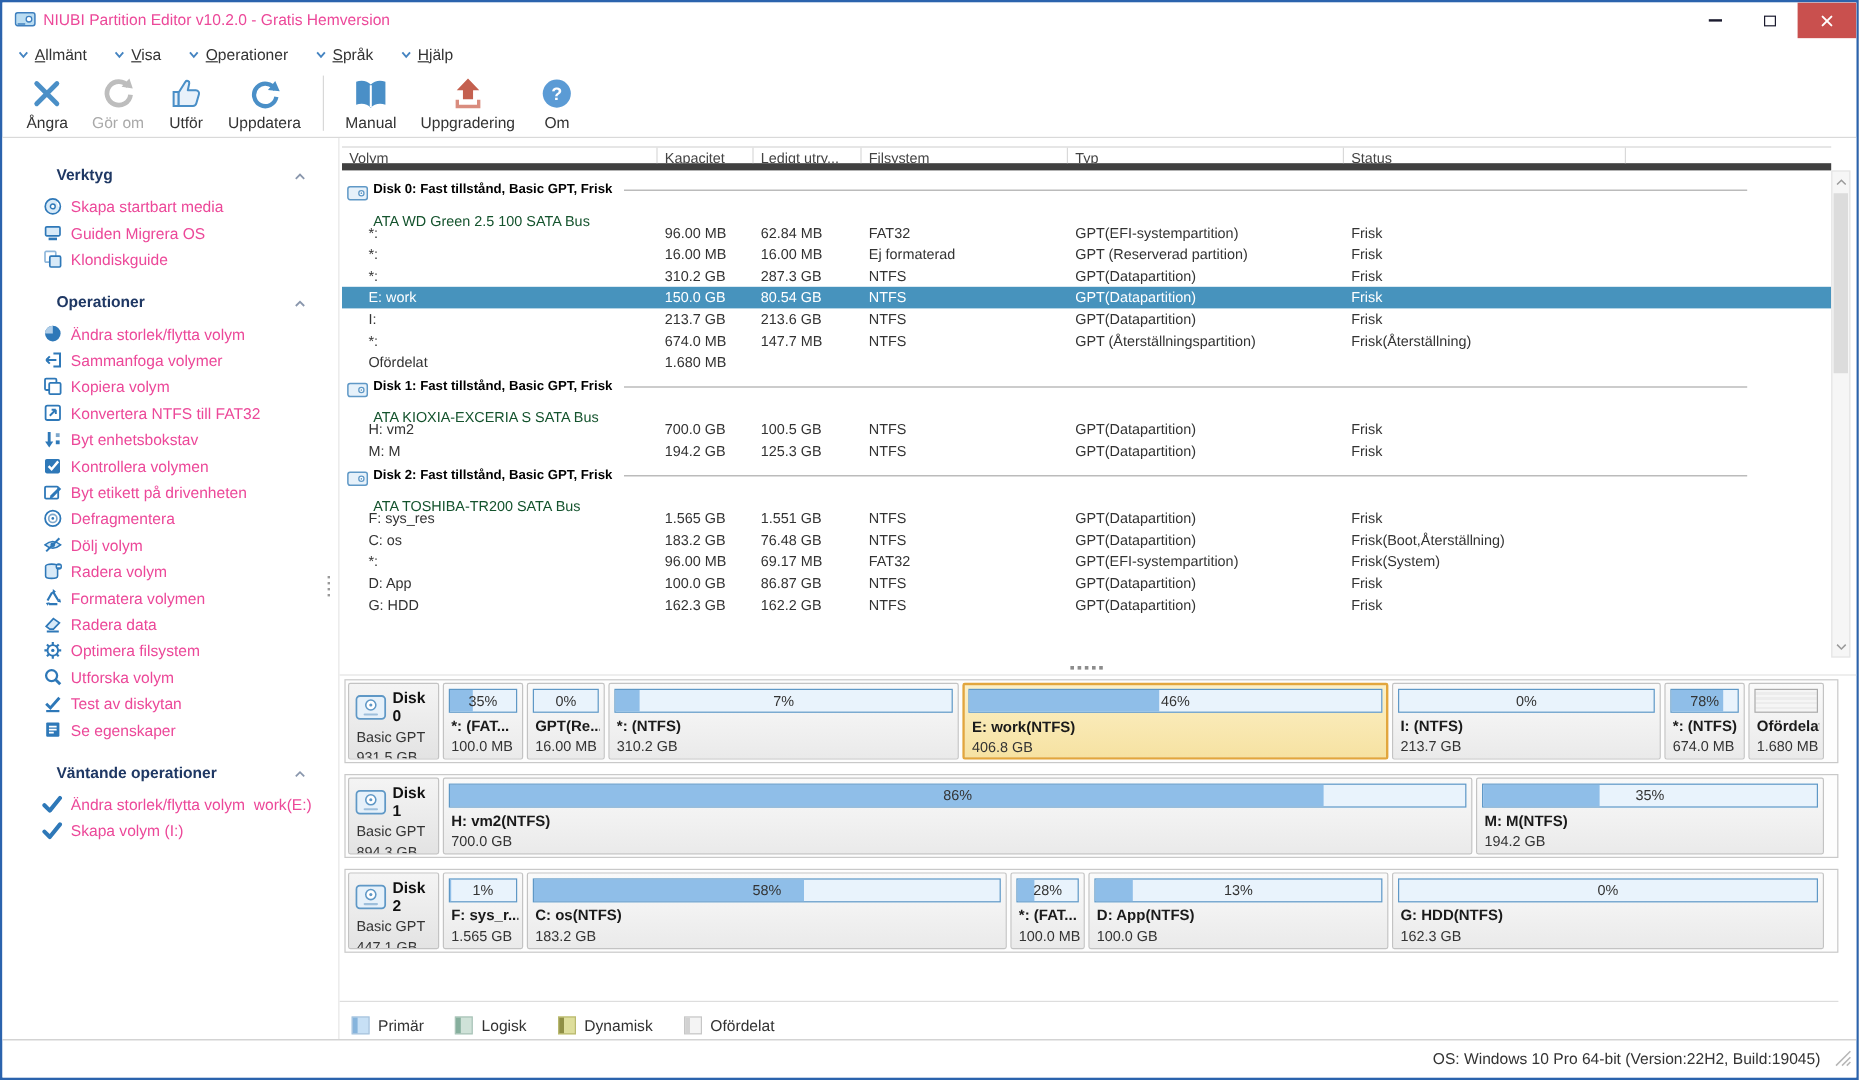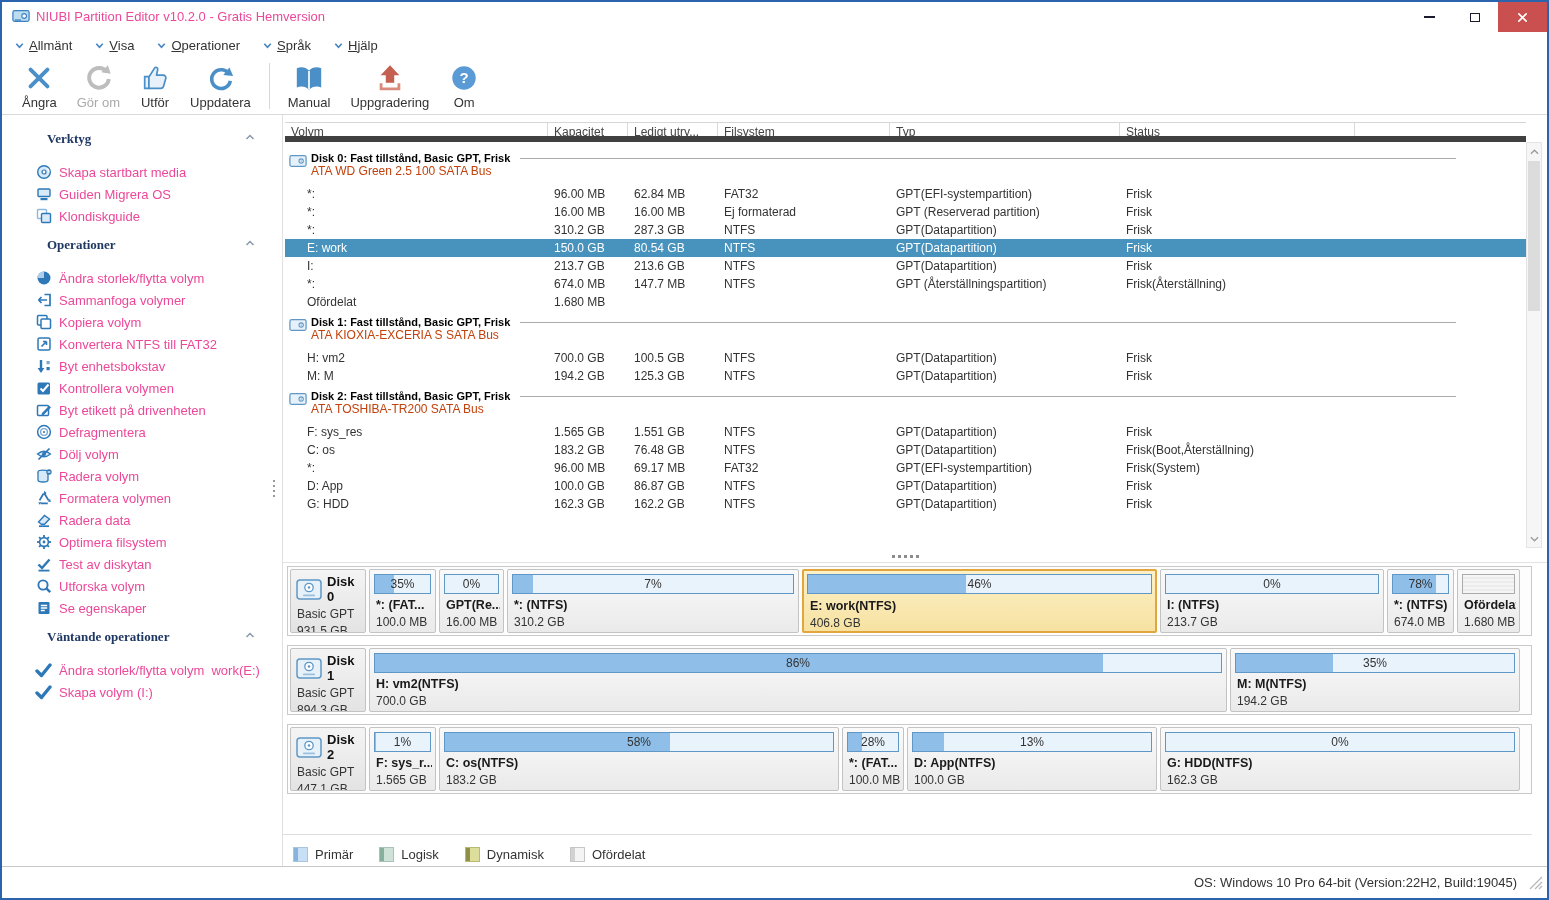--- a/index.html
+++ b/index.html
@@ -30,21 +30,21 @@
   .tbtn .icon{height:32px;display:flex;align-items:center;}
   .tbtn .tlabel{font-size:13px;color:#333;margin-top:1px;white-space:nowrap;}
   .tbtn.disabled .tlabel{color:#A9A9A9;}
   .tsep{width:1px;height:46px;background:#D8D8D8;margin:4px 8px 0 8px;}
 
   
   .content{position:absolute;left:0;top:113px;right:0;bottom:32px;background:#fff;}
 
   
   .sidebar{position:absolute;left:0;top:0;bottom:0;width:281px;border-right:1px solid #E0E0E0;overflow:hidden;background:#fff;padding-top:16px;}
-  .sect-header{display:flex;align-items:flex-start;padding:0 26px 0 45px;height:22px;margin-top:10px;margin-bottom:8px;font-family:Liberation Serif, serif;}
+  .sect-header{display:flex;align-items:flex-end;padding:0 26px 0 45px;height:22px;margin-top:10px;margin-bottom:8px;}
   .sect-header:first-child{margin-top:0;}
   .sect-title{font-size:13px;font-weight:bold;color:#1F3864;flex:1;}
   .side-item{display:flex;align-items:center;height:22px;padding-left:33px;font-size:13px;color:#ec4899;white-space:pre;cursor:default;}
   .side-item .icon{width:17px;height:16px;margin-right:7px;display:flex;align-items:center;justify-content:center;flex:0 0 auto;}
   .side-handle{position:absolute;left:271px;top:365px;display:flex;flex-direction:column;gap:3px;}
   .side-handle i{width:2px;height:2px;background:#9a9a9a;display:block;}
 
   
   .main{position:absolute;left:281px;top:0;right:0;bottom:0;background:#fff;}
 
@@ -55,21 +55,21 @@
   .tbody{position:absolute;left:2px;top:27px;width:1241px;height:406px;overflow:hidden;padding-top:5px;}
   .vscroll{position:absolute;left:1243px;top:27px;width:16px;height:406px;background:#F6F6F6;border:1px solid #E4E4E4;}
   .varrow{position:absolute;left:0;width:14px;height:15px;display:flex;align-items:center;justify-content:center;}
   .vthumb{position:absolute;left:1px;top:18px;width:12px;height:150px;background:#DCDCDC;}
   .group-header{display:flex;margin-top:5px;height:33px;}
   .group-header .icon{margin:1px 4px 0 4px;}
   .gtext{flex:1;min-width:0;}
   .gtitle-row{display:flex;align-items:center;}
   .gtitle{font-size:11px;font-weight:bold;color:#000000;white-space:nowrap;}
   .hline{flex:1;height:1px;background:#ABABAB;margin:0 70px 0 10px;}
-  .gsub{font-size:12px;color:#c2410c;margin-top:0;}
+  .gsub{font-size:12px;color:#14532d;margin-top:13px;}
   .trow{display:grid;grid-template-columns:263px 80px 90px 172px 230px 235px 1fr;height:18px;line-height:18px;font-size:12px;color:#333;}
   .trow .td{padding-left:6px;white-space:nowrap;overflow:hidden;}
   .trow .td.vol{padding-left:22px;}
   .trow.selected{background:#4793BD;color:#fff;}
 
   
   .hsplit{position:absolute;left:2px;top:436px;width:1241px;height:10px;display:flex;align-items:center;justify-content:center;gap:3px;}
   .hsplit i{width:3px;height:3px;background:#8C8C8C;display:block;}
   .hsplit-line{position:absolute;left:0;top:447px;right:0;height:1px;background:#E3E3E3;}
 
@@ -333,27 +333,27 @@
                 <path d="M11.2 11.2 L12.9 12.9"></path>
                 <path d="M8 12.5 V15"></path>
                 <path d="M4.8 11.2 L3.1 12.9"></path>
                 <path d="M3.5 8 H1"></path>
                 <path d="M4.8 4.8 L3.1 3.1"></path>
                 <path d="M8 3.5 V1"></path>
                 <path d="M11.2 4.8 L12.9 3.1"></path>
               </g>
             </svg></span><span>Optimera filsystem</span></div>
         <div class="side-item"><span class="icon"><svg width="16" height="16" viewBox="0 0 16 16">
+              <circle cx="7" cy="7" r="4.6" fill="none" stroke="#2E78B8" stroke-width="1.9"></circle>
+              <path d="M10.4 10.4 L14.2 14.2" stroke="#2E78B8" stroke-width="2.4"></path>
+            </svg></span><span>Utforska volym</span></div>
+        <div class="side-item"><span class="icon"><svg width="16" height="16" viewBox="0 0 16 16">
               <path d="M2.5 8.5 L6 12 L13.5 3.5" fill="none" stroke="#2E78B8" stroke-width="2.4"></path>
               <path d="M2.5 14.6 H13.5" stroke="#2E78B8" stroke-width="1.8"></path>
             </svg></span><span>Test av diskytan</span></div>
-        <div class="side-item"><span class="icon"><svg width="16" height="16" viewBox="0 0 16 16">
-              <circle cx="7" cy="7" r="4.6" fill="none" stroke="#2E78B8" stroke-width="1.9"></circle>
-              <path d="M10.4 10.4 L14.2 14.2" stroke="#2E78B8" stroke-width="2.4"></path>
-            </svg></span><span>Utforska volym</span></div>
         <div class="side-item"><span class="icon"><svg width="16" height="16" viewBox="0 0 16 16">
               <rect x="2.5" y="2" width="11" height="12" rx="1" fill="#2E78B8"></rect>
               <path d="M4.8 5.5 h6.4 M4.8 8 h6.4 M4.8 10.5 h4" stroke="#fff" stroke-width="1.3"></path>
             </svg></span><span>Se egenskaper</span></div>
         <div class="sect-header">
           <span class="sect-title">Väntande operationer</span>
           <span class="icon">
             <svg width="12" height="12" viewBox="0 0 12 12">
               <path d="M2.5 8 L6 4.5 L9.5 8" fill="none" stroke="#8A97AD" stroke-width="1.5"></path>
             </svg>

